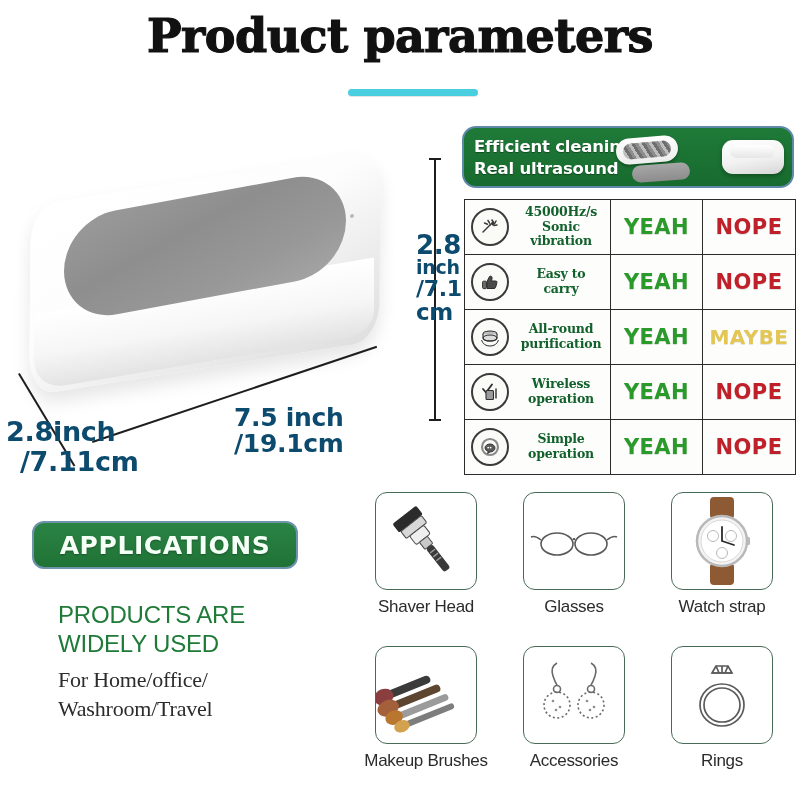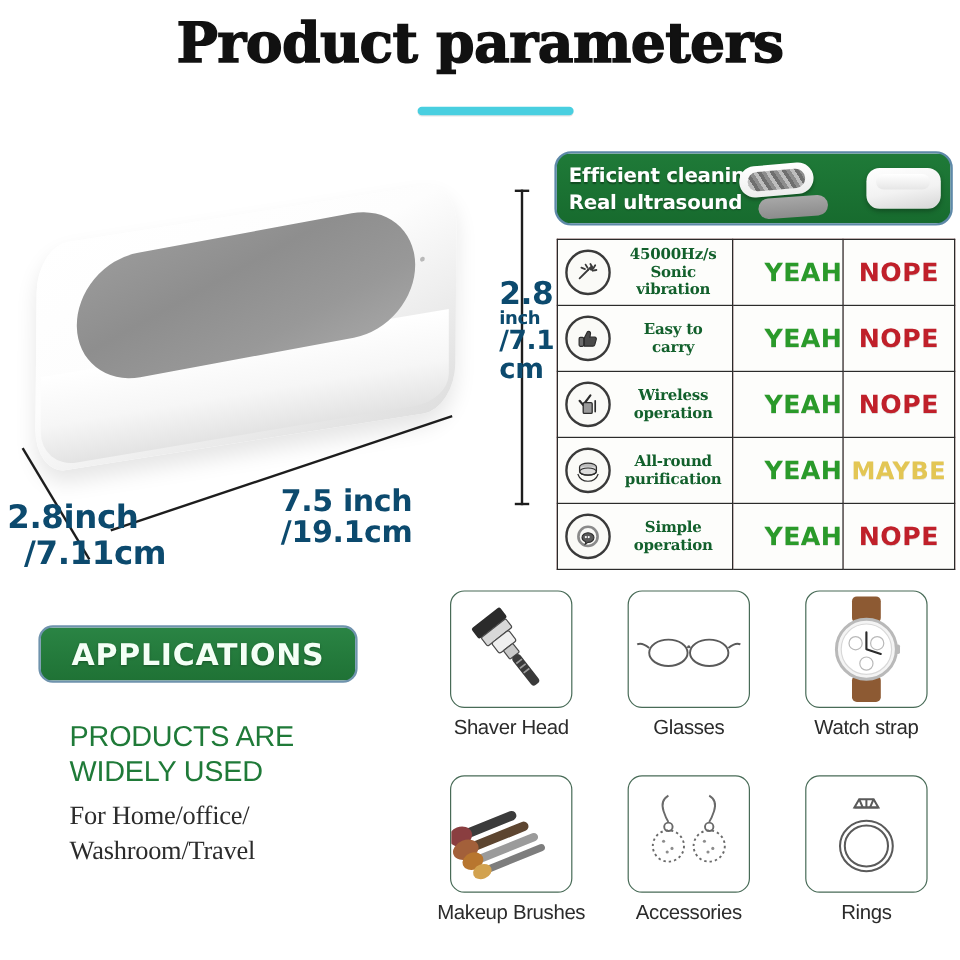--- a/index.html
+++ b/index.html
@@ -140,21 +140,21 @@
   .dim-width {
     left: 234px; top: 405px;
     font-size: 25px;
   }
   .dim-width .sub { display: block; }
   .dim-height {
     left: 416px; top: 232px;
     font-size: 26px;
     text-align: left;
   }
-  .dim-height .u1 { display: block; font-size: 15px; margin-top: -1px; }
+  .dim-height .u1 { display: block; font-size: 19px; margin-top: -1px; }
   .dim-height .u2 { display: block; font-size: 22px; }
   .dim-height .u3 { display: block; font-size: 23px; }
 
   
   .banner {
     position: absolute;
     left: 462px; top: 126px;
     width: 332px; height: 62px;
     background: linear-gradient(180deg,#1f7a38 0%,#176b2e 100%);
     border: 2px solid #5e89a8;
@@ -267,21 +267,21 @@
     padding-right: 3px;
   }
   .feat-label span { display: block; }
   .verdict {
     text-align: center;
     font-family: "DejaVu Sans", "Liberation Sans", sans-serif;
     font-weight: bold;
     font-size: 21px;
     letter-spacing: 0.4px;
   }
-  .v-yeah  { color: #2a9a2a; text-shadow: 0 1px 0 rgba(0,0,0,0.12); text-align: right; }
+  .v-yeah  { color: #2a9a2a; text-shadow: 0 1px 0 rgba(0,0,0,0.12); }
   .v-nope  { color: #c0202a; text-shadow: 0 1px 0 rgba(0,0,0,0.12); }
   .v-maybe { color: #e3c654; font-size: 20px; text-shadow: 0 1px 0 rgba(0,0,0,0.10); }
 
   
   .apps-badge {
     position: absolute;
     left: 32px; top: 521px;
     width: 266px; height: 48px;
     background: linear-gradient(180deg,#2a8444 0%,#1f7235 100%);
     border: 2px solid #6f93ad;
@@ -456,54 +456,54 @@
         </td>
         <td class="verdict v-yeah">YEAH</td>
         <td class="verdict v-nope">NOPE</td>
       </tr>
 
       <tr>
         <td>
           <div class="feat-cell">
             <span class="feat-icon">
               <svg width="22" height="22" viewBox="0 0 22 22">
-                <path d="M4 8 l3 3.5 L13 3.5" stroke="#2d2d2d" stroke-width="1.8" fill="none" stroke-linecap="round" stroke-linejoin="round"></path>
-                <rect x="7" y="9.5" width="7.5" height="9" rx="1" fill="#9a9a9a" stroke="#2d2d2d" stroke-width="1.1"></rect>
-                <path d="M17 8 v9" stroke="#2d2d2d" stroke-width="1.4" stroke-linecap="round"></path>
+                <ellipse cx="11" cy="8" rx="7" ry="3" fill="#bdbdbd" stroke="#2d2d2d" stroke-width="1.1"></ellipse>
+                <path d="M4 8 v4 a7 3 0 0 0 14 0 V8" fill="#dcdcdc" stroke="#2d2d2d" stroke-width="1.1"></path>
+                <ellipse cx="11" cy="12" rx="7" ry="3" fill="none" stroke="#2d2d2d" stroke-width="1"></ellipse>
+                <path d="M2.5 14 a9 9 0 0 0 17 0" fill="none" stroke="#2d2d2d" stroke-width="1"></path>
               </svg>
             </span>
             <span class="feat-label">
-              <span>Wireless</span>
-              <span>operation</span>
+              <span>All-round</span>
+              <span>purification</span>
             </span>
           </div>
         </td>
         <td class="verdict v-yeah">YEAH</td>
-        <td class="verdict v-nope">NOPE</td>
+        <td class="verdict v-maybe">MAYBE</td>
       </tr>
 
       <tr>
         <td>
           <div class="feat-cell">
             <span class="feat-icon">
               <svg width="22" height="22" viewBox="0 0 22 22">
-                <ellipse cx="11" cy="8" rx="7" ry="3" fill="#bdbdbd" stroke="#2d2d2d" stroke-width="1.1"></ellipse>
-                <path d="M4 8 v4 a7 3 0 0 0 14 0 V8" fill="#dcdcdc" stroke="#2d2d2d" stroke-width="1.1"></path>
-                <ellipse cx="11" cy="12" rx="7" ry="3" fill="none" stroke="#2d2d2d" stroke-width="1"></ellipse>
-                <path d="M2.5 14 a9 9 0 0 0 17 0" fill="none" stroke="#2d2d2d" stroke-width="1"></path>
+                <path d="M4 8 l3 3.5 L13 3.5" stroke="#2d2d2d" stroke-width="1.8" fill="none" stroke-linecap="round" stroke-linejoin="round"></path>
+                <rect x="7" y="9.5" width="7.5" height="9" rx="1" fill="#9a9a9a" stroke="#2d2d2d" stroke-width="1.1"></rect>
+                <path d="M17 8 v9" stroke="#2d2d2d" stroke-width="1.4" stroke-linecap="round"></path>
               </svg>
             </span>
             <span class="feat-label">
-              <span>All-round</span>
-              <span>purification</span>
+              <span>Wireless</span>
+              <span>operation</span>
             </span>
           </div>
         </td>
         <td class="verdict v-yeah">YEAH</td>
-        <td class="verdict v-maybe">MAYBE</td>
+        <td class="verdict v-nope">NOPE</td>
       </tr>
 
       <tr>
         <td>
           <div class="feat-cell">
             <span class="feat-icon">
               <svg width="22" height="22" viewBox="0 0 22 22">
                 <circle cx="11" cy="11" r="8" fill="none" stroke="#8a8a8a" stroke-width="2.2"></circle>
                 <path d="M6 12 a5 4 0 1 1 5 4 l-2.4 1.6 0.5 -2.2 a5 4 0 0 1 -3.1 -3.4 Z" fill="#5a5a5a" stroke="#2d2d2d" stroke-width="0.9"></path>
                 <circle cx="9.2" cy="11.6" r="0.9" fill="#fff"></circle>

